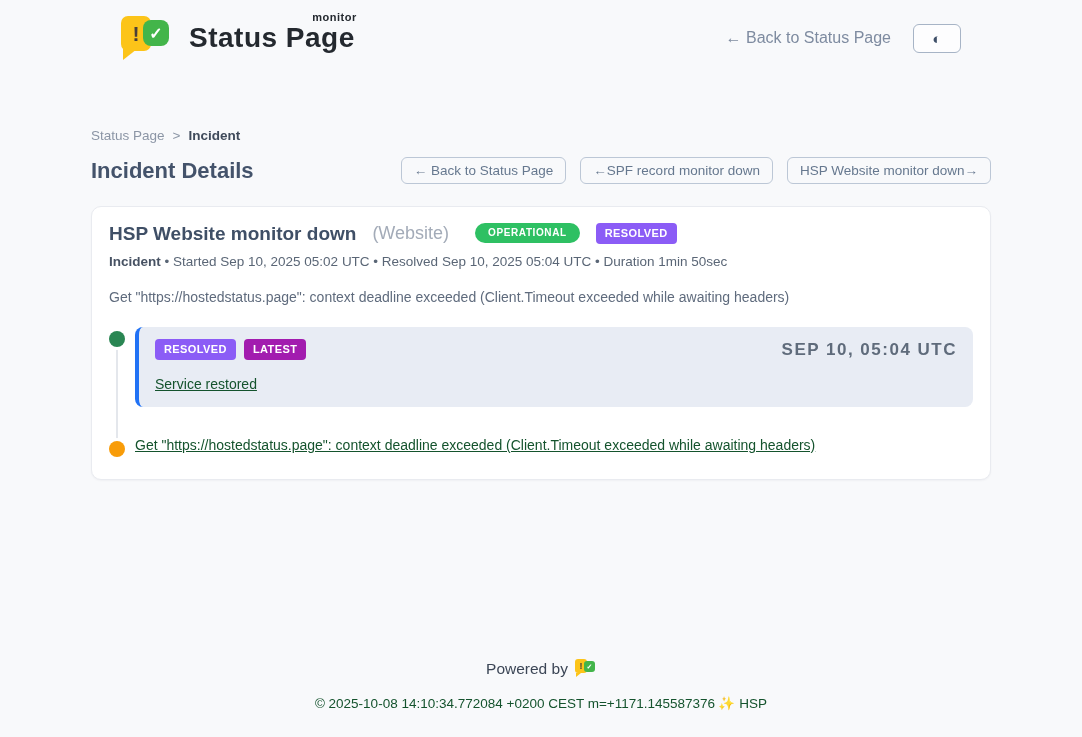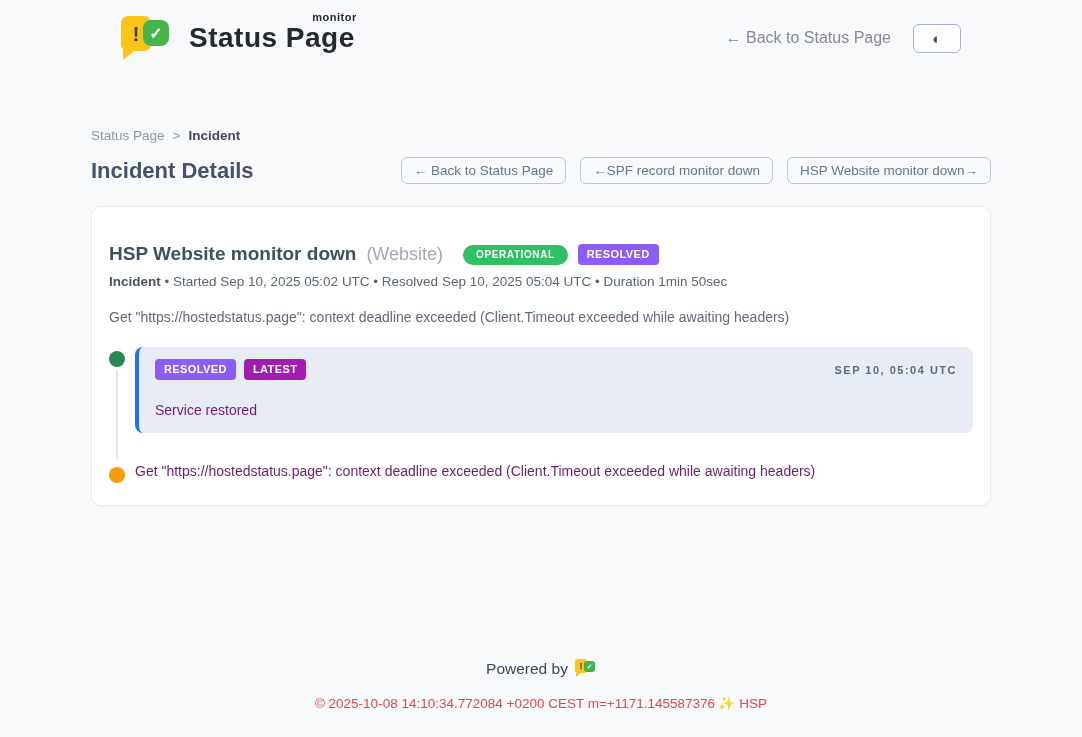--- a/index.html
+++ b/index.html
@@ -29,21 +29,21 @@
   .breadcrumb .crumb-current { color:#3f4a5a; font-weight:700; }
   .title-row { display:flex; align-items:center; justify-content:space-between; margin-top:14px; }
   .page-title { font-size:22px; font-weight:700; color:#44536b;text-align:right; }
   .nav-buttons { display:flex; gap:14px; }
   .nav-btn { font-size:13.5px; color:#66788f; background:transparent; border:1px solid #bcc7d6; border-radius:6px;
              padding:5px 12px; cursor:pointer; font-family:inherit; white-space:nowrap; }
 
   
   .card { margin-top:22px; background:#ffffff; border:1px solid #e9ebf0; border-radius:10px;
           box-shadow:0 1px 2px rgba(20,30,50,.04); padding:16px 17px 26px; }
-  .card-title-row { display:flex; align-items:flex-end; gap:10px; flex-wrap:wrap;margin-top:20px; }
+  .card-title-row { display:flex; align-items:flex-start; gap:16px; flex-wrap:wrap; }
   .incident-title { font-size:19px; font-weight:700; color:#3f4f66; }
   .incident-component { font-size:18px; font-weight:400; color:#a3abb8; }
   .badge { display:inline-block; color:#fff; font-weight:700; text-transform:uppercase; line-height:1; }
   .badge-pill { background:#2ec063; font-size:10px; letter-spacing:.6px; padding:5px 13px; border-radius:999px; margin-left:10px; }
   .badge-rect { font-size:11px; letter-spacing:.4px; padding:5px 9px; border-radius:4px; }
   .bg-green-dark { background:#8b5cf6; }
   .bg-blue { background:#a21caf; }
   .bg-orange { background:#f89c09; }
   .meta-line { margin-top:9px; font-size:13.5px; color:#5a6676; }
   .meta-line b { color:#475263; font-weight:700; }
@@ -53,35 +53,35 @@
   .timeline { position:relative; margin-top:22px; }
   .timeline-line { position:absolute; left:7px; top:16px; height:96px; width:2px; background:#e4e7ec; }
   .t-item { position:relative; padding-left:26px; }
   .t-item + .t-item { margin-top:30px; }
   .t-dot { position:absolute; left:0; top:4px; width:16px; height:16px; border-radius:50%; box-shadow:0 0 0 3px #ffffff; }
   .dot-green { background:#2a8653; }
   .dot-orange { background:#f89c09; }
   .t-box { background:#e8ecf4; border-left:4px solid #2172f5; border-radius:8px; padding:12px 16px 15px; }
   .t-head { display:flex; align-items:center; justify-content:space-between; }
   .t-badges { display:flex; gap:8px; }
-  .t-time { font-size:11px; font-weight:600; letter-spacing:1.5px; color:#5f6b7b; text-transform:uppercase; }
-  .t-message { margin-top:22px; font-size:14px; color:#701a75; }
+  .t-time { font-size:17px; font-weight:600; letter-spacing:1.5px; color:#5f6b7b; text-transform:uppercase; }
+  .t-message { margin-top:16px; font-size:14px; color:#14532d;text-decoration:underline; }
 
   
   .spacer { flex:1 1 auto; }
   .footer { text-align:center; padding-bottom:26px; }
   .powered { display:flex; align-items:center; justify-content:center; gap:7px; font-size:15.5px; color:#3c4656; }
   .bubble-sm { position:relative; display:inline-block; width:21px; height:19px; }
   .bs-yellow { position:absolute; left:0; top:0; width:12px; height:14px; background:#fcc419; border-radius:3px;
                display:flex; align-items:center; justify-content:center; font-weight:800; font-size:9px; color:#4a4039; }
   .bs-yellow::after { content:""; position:absolute; left:1px; bottom:-4px; width:0; height:0;
                border-top:4px solid #fcc419; border-right:5px solid transparent; }
   .bs-green { position:absolute; left:9px; top:2px; width:11px; height:11px; background:#43b54a; border-radius:3px;
                display:flex; align-items:center; justify-content:center; font-weight:800; font-size:7px; color:#fff; }
-  .copyright { margin-top:17px; font-size:13.5px; color:#ef4444; }
+  .copyright { margin-top:17px; font-size:13.5px; color:#14532d; }
 </style>
 </head>
 <body>
 
 <div class="header">
   <div class="logo">
     <span class="bubble">
       <span class="b-yellow">!</span>
       <span class="b-green">✓</span>
     </span>

